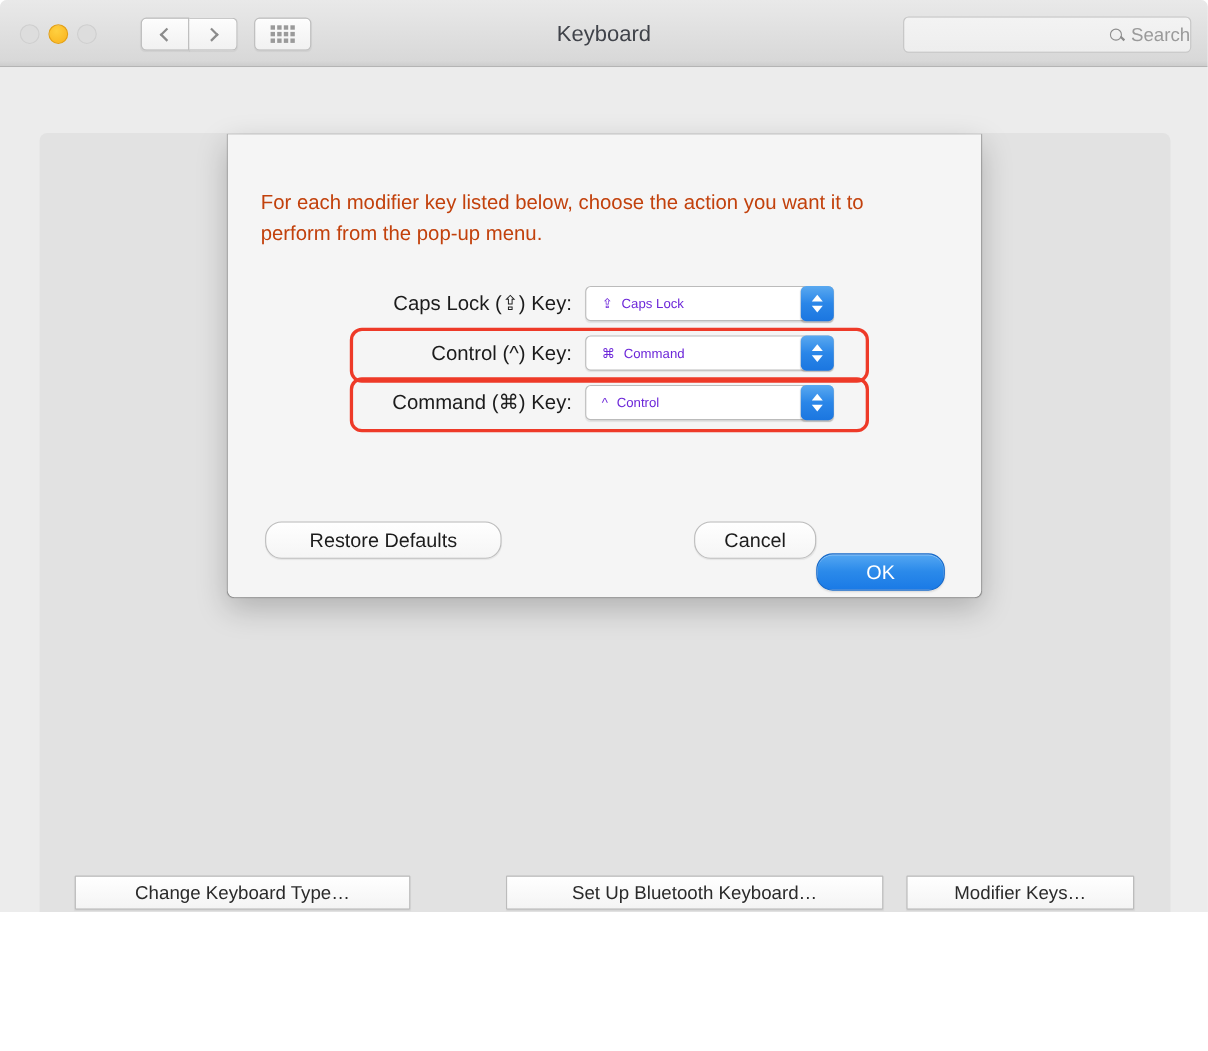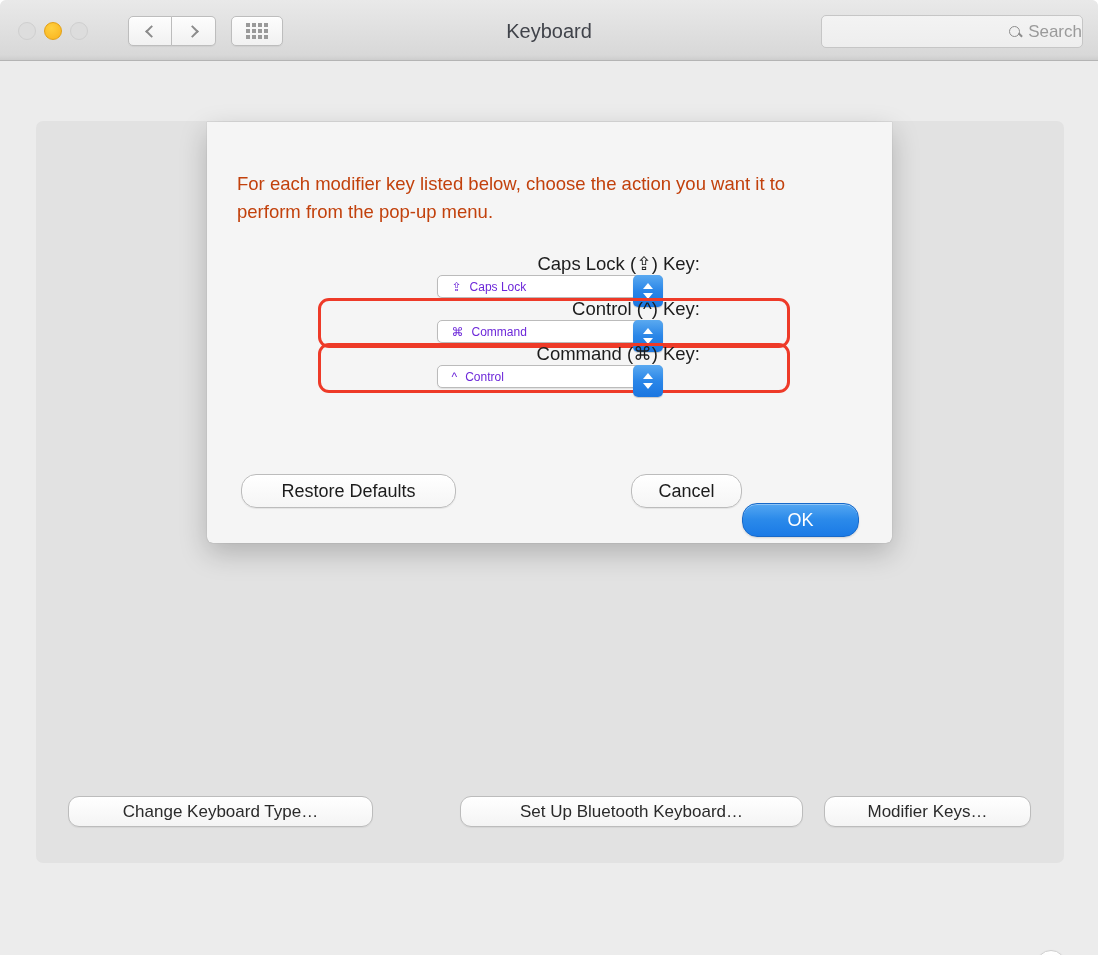--- a/index.html
+++ b/index.html
@@ -9,21 +9,21 @@
     height: 955px;
     font-family: "Liberation Sans", sans-serif;
     background: #ffffff;
     overflow: hidden;
   }
 
   
   #window {
     position: absolute;
     left: 0; top: 0;
-    width: 1098px; height: 955px;
+    width: 1098px; height: 829px;
     background: #ececec;
     border-radius: 6px 6px 0 0;
     overflow: hidden;
   }
 
   
   #titlebar {
     position: absolute;
     left: 0; top: 0;
     width: 1098px; height: 61px;
@@ -128,21 +128,21 @@
     width: 1028px; height: 742px;
     background: #e2e2e2;
     border-radius: 7px;
   }
 
   .pane-button {
     position: absolute;
     height: 31px;
     background: linear-gradient(to bottom, #ffffff, #f4f4f4);
     border: 1px solid #bcbcbc;
-    border-radius: 11px;
+    border-radius: 1px;
     font-size: 17px;
     color: #2a2a2a;
     display: flex; align-items: center; justify-content: center;
     box-shadow: 0 1px 1px rgba(0,0,0,.06);
     font-family: "Liberation Sans", sans-serif;
   }
   #btn-change-keyboard-type { left: 68px;  top: 735px; width: 305px; }
   #btn-setup-bluetooth      { left: 460px; top: 735px; width: 343px; }
   #btn-modifier-keys        { left: 824px; top: 735px; width: 207px; }
 
@@ -182,21 +182,20 @@
     position: absolute;
     left: 0; top: 131px;
     width: 685px;
   }
 
   .row {
     position: relative;
     height: 45px;
     display: flex;
     align-items: center;
-    flex-direction: column;
   }
 
   .row-label {
     width: 325px;
     text-align: right;
     padding-right: 12px;
     font-size: 18.5px;
     color: #1c1c1c;
     white-space: nowrap;
   }

